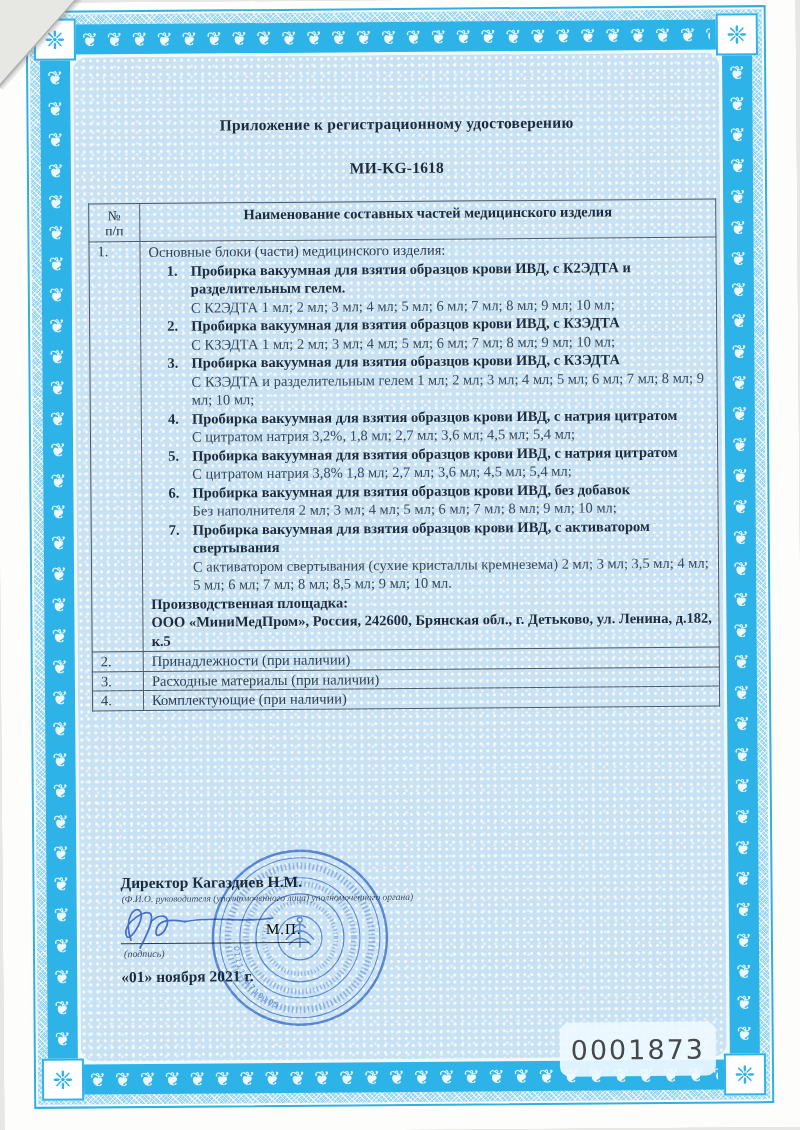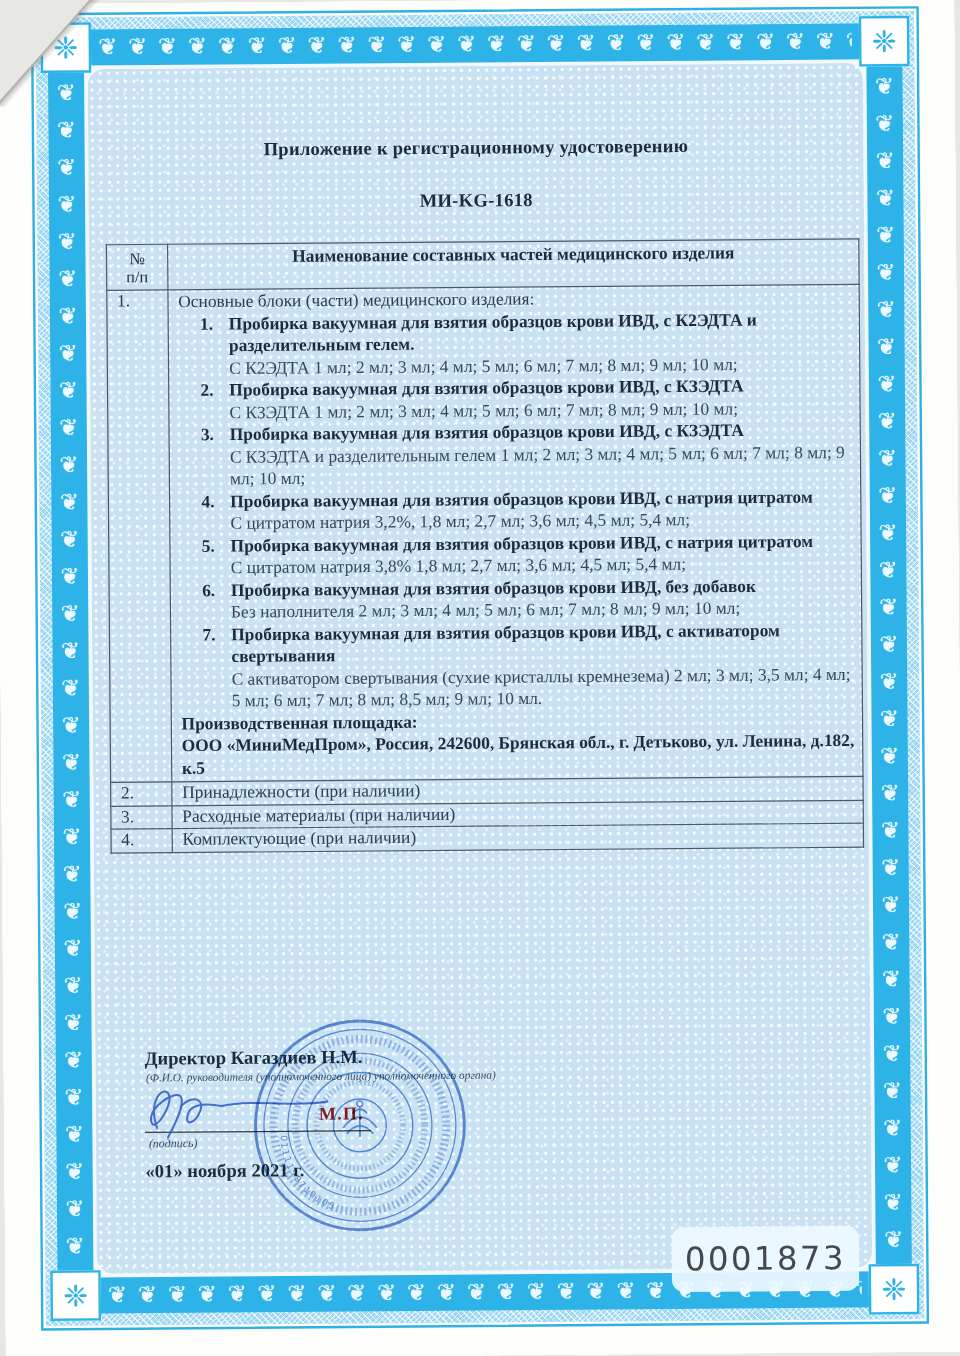--- a/index.html
+++ b/index.html
@@ -74,21 +74,21 @@
   .item-num{font-weight:bold;width:24px;flex:0 0 24px;color:#1d2c3c;}
   .item-body{flex:1;}
   .bold{font-weight:bold;color:#1d2c3c;}
   .spec{color:#36495c;}
   .simple-row td{line-height:16.5px;}
   
   .director{position:absolute;left:118px;top:872px;font-weight:bold;font-size:15.5px;color:#1d2c3c;}
   .director-note{position:absolute;left:119px;top:892px;font-style:italic;font-size:9.5px;color:#3c4e60;}
   .sig-line{position:absolute;left:118px;top:941px;width:188px;border-top:1.6px solid #35393d;}
   .sig-caption{position:absolute;left:121px;top:946px;font-style:italic;font-size:10px;color:#3c4e60;}
-  .mp{position:absolute;left:263px;top:920px;font-size:15px;color:#7f1d1d;letter-spacing:1px;font-weight:bold;}
+  .mp{position:absolute;left:263px;top:920px;font-size:15px;color:#000000;letter-spacing:1px;}
   .date{position:absolute;left:118px;top:966px;font-weight:bold;font-size:15.5px;color:#1d2c3c;}
   .sig-svg{position:absolute;left:112px;top:896px;z-index:4;}
   .stamp{position:absolute;left:207px;top:847px;width:180px;height:180px;z-index:5;opacity:.82;mix-blend-mode:multiply;}
   .serial{
     position:absolute;left:556px;top:1024px;width:156px;height:54px;
     background:rgba(238,248,255,.92);border-radius:10px;
     display:flex;align-items:center;justify-content:center;
     font-family:"DejaVu Sans",sans-serif;font-size:27px;color:#45484c;letter-spacing:2px;
   }
 </style>

